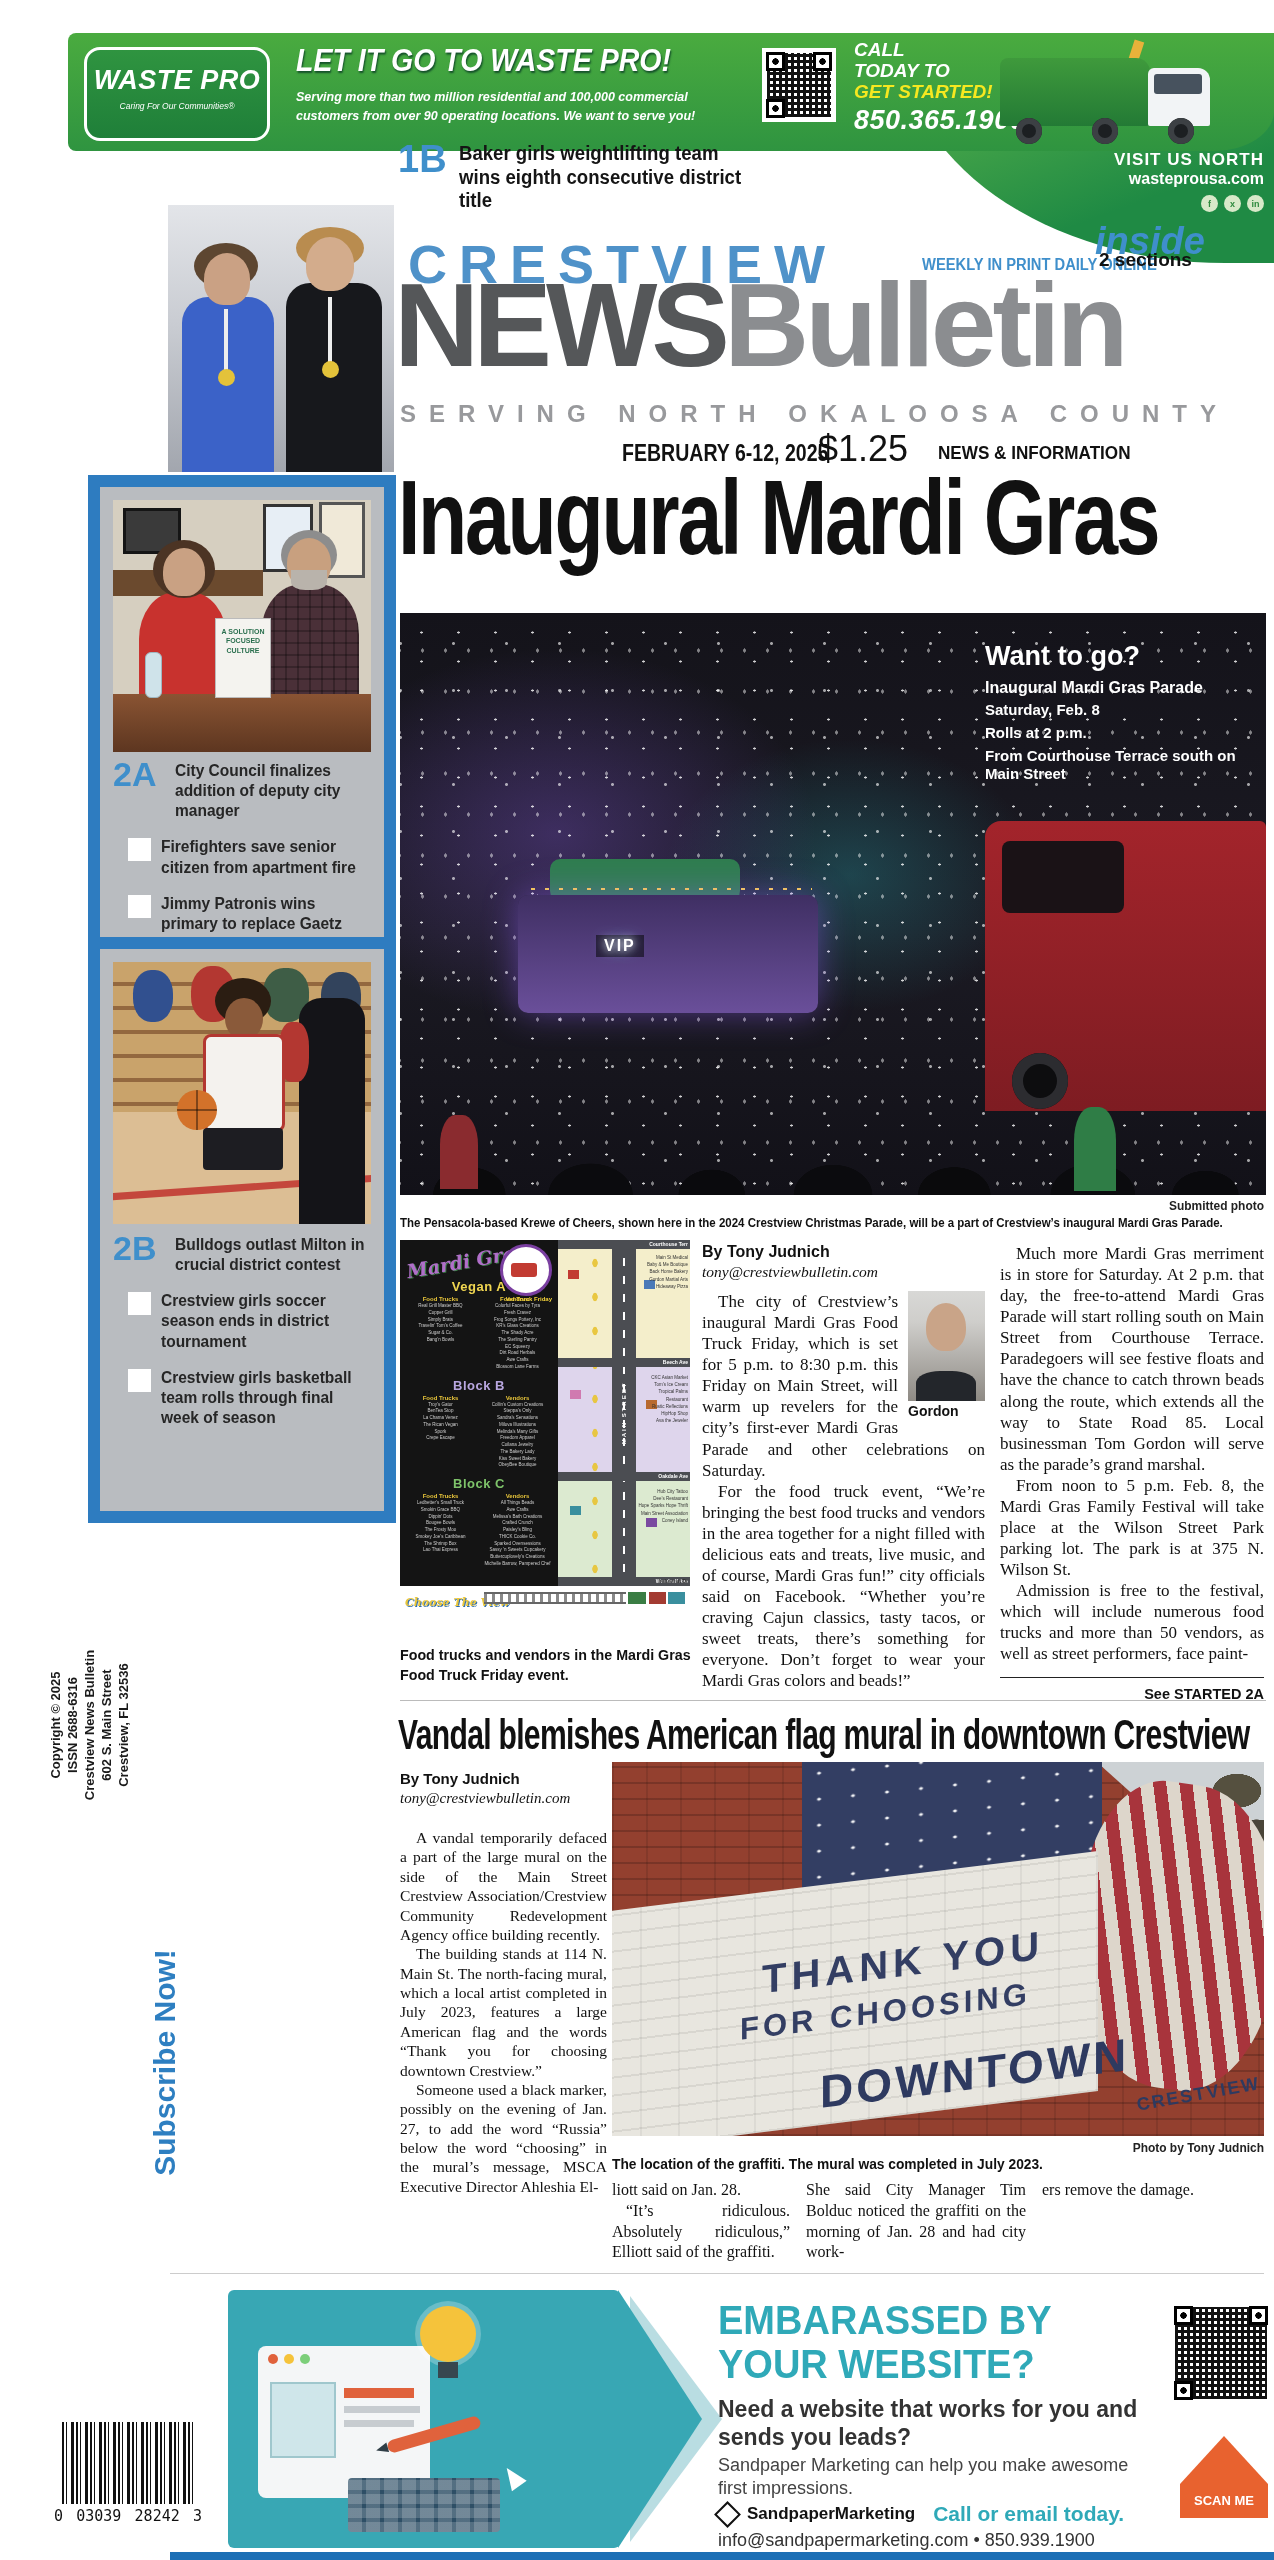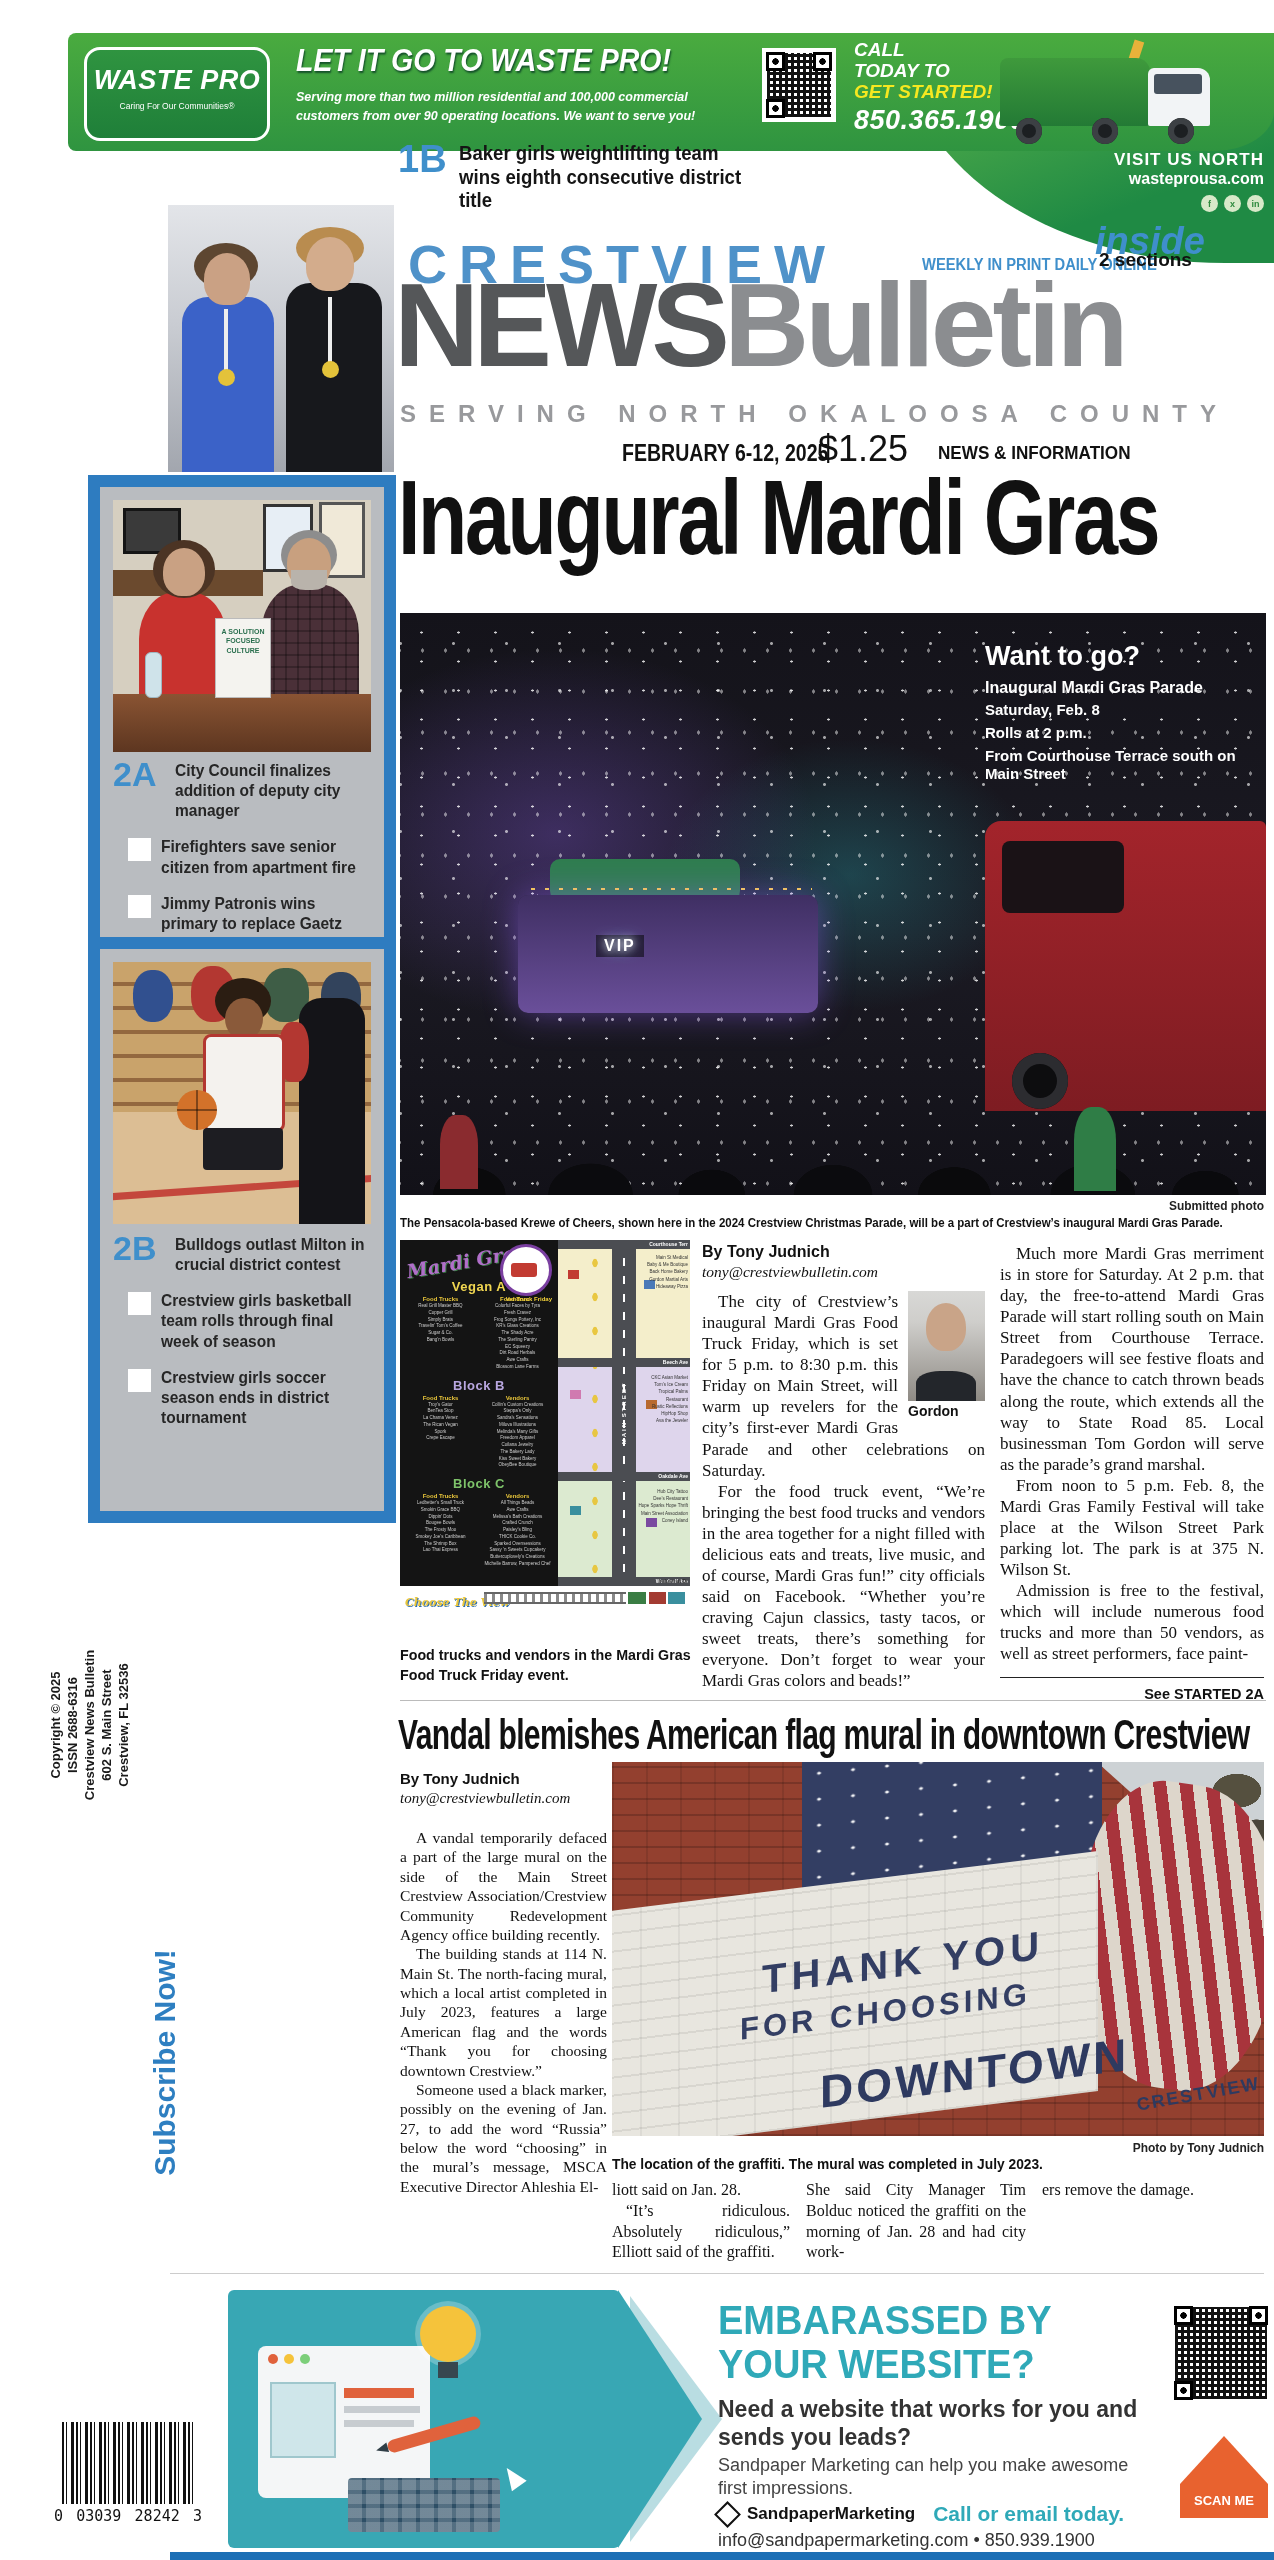--- a/index.html
+++ b/index.html
@@ -7,21 +7,21 @@
         font-family:"Liberation Sans",sans-serif;color:#111;overflow:hidden}
 
   
   .tb-right{position:absolute;left:900px;top:33px;width:374px;height:230px;
     background:linear-gradient(160deg,#63b94c,#1f8a44 70%);border-bottom-left-radius:100% 115%}
   .tb-strip{position:absolute;left:68px;top:33px;width:1206px;height:118px;
     background:linear-gradient(180deg,#4aab3f,#2f9440);border-radius:8px 0 60px 8px / 8px 0 40px 8px}
   .wplogo{position:absolute;left:84px;top:47px;width:180px;height:88px;border:3px solid #fff;
     border-radius:16px;background:linear-gradient(180deg,#2f9440,#1f7f39);color:#fff;text-align:center}
   .wpname{font-size:27px;font-weight:900;font-style:italic;margin-top:15px;letter-spacing:.5px}
-  .wptag{font-size:8.5px;margin-top:5px}
+  .wptag{font-size:8.5px;font-style:italic;margin-top:5px}
   .wphead{position:absolute;left:296px;top:43px;color:#fff;font-size:31px;font-weight:900;font-style:italic;
     white-space:nowrap;text-shadow:1px 2px 2px #14502a;transform:scaleX(.92);transform-origin:left top}
   .wpsub{position:absolute;left:296px;top:88px;width:450px;color:#fff;font-size:12.5px;font-weight:600;
     font-style:italic;line-height:1.5}
   .qr{position:absolute;background:#fff}
   .qr::before{content:"";position:absolute;inset:5px;
     background-image:repeating-linear-gradient(90deg,#111 0 3px,transparent 3px 6px),
                      repeating-linear-gradient(0deg,#111 0 3px,#fff 3px 6px)}
   .qr i{position:absolute;width:13px;height:13px;border:3px solid #000;
     background:radial-gradient(#000 0 3px,#fff 3.4px)}
@@ -458,25 +458,25 @@
       <div class="b-shorts"></div>
       <div class="b-ball"></div>
   </div>
   <div class="ts ts2">
     <div class="sb-row">
       <span class="sb-tag">2B</span>
       <span class="sb-item">Bulldogs outlast Milton in crucial district contest</span>
     </div>
     <div class="sb-row">
       <span class="sb-bullet"></span>
-      <span class="sb-item">Crestview girls basketball team rolls through final week of season</span>
+      <span class="sb-item">Crestview girls soccer season ends in district tournament</span>
     </div>
     <div class="sb-row">
       <span class="sb-bullet"></span>
-      <span class="sb-item">Crestview girls soccer season ends in district tournament</span>
+      <span class="sb-item">Crestview girls basketball team rolls through final week of season</span>
     </div>
   </div>
 
   <div class="vcopy">
     <div>Copyright © 2025</div>
     <div>ISSN 2688-6316</div>
     <div>Crestview News Bulletin</div>
     <div>602 S. Main Street</div>
     <div>Crestview, FL 32536</div>
   </div>

